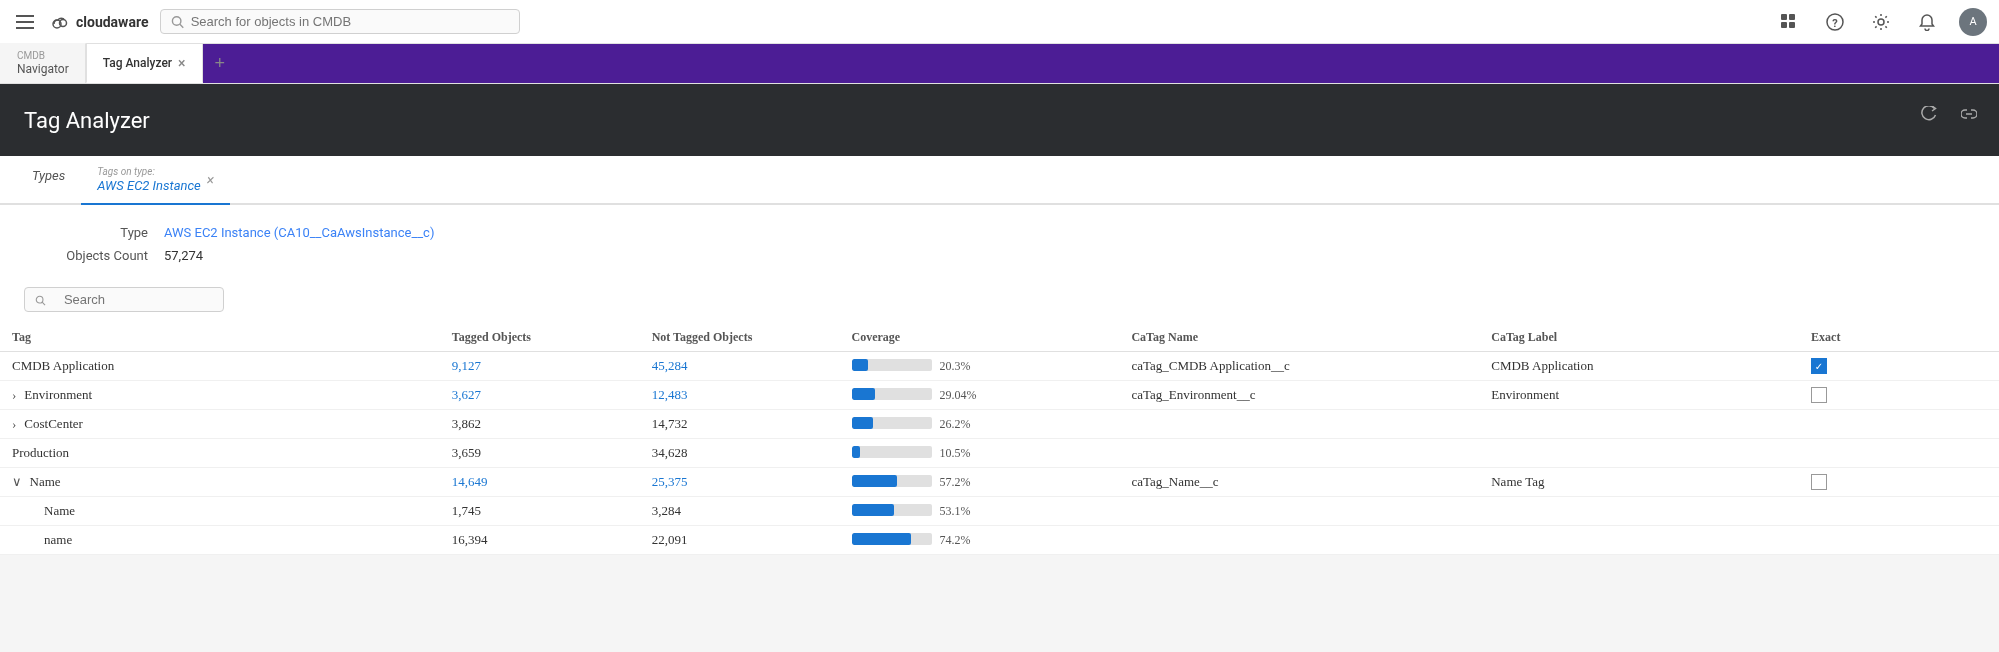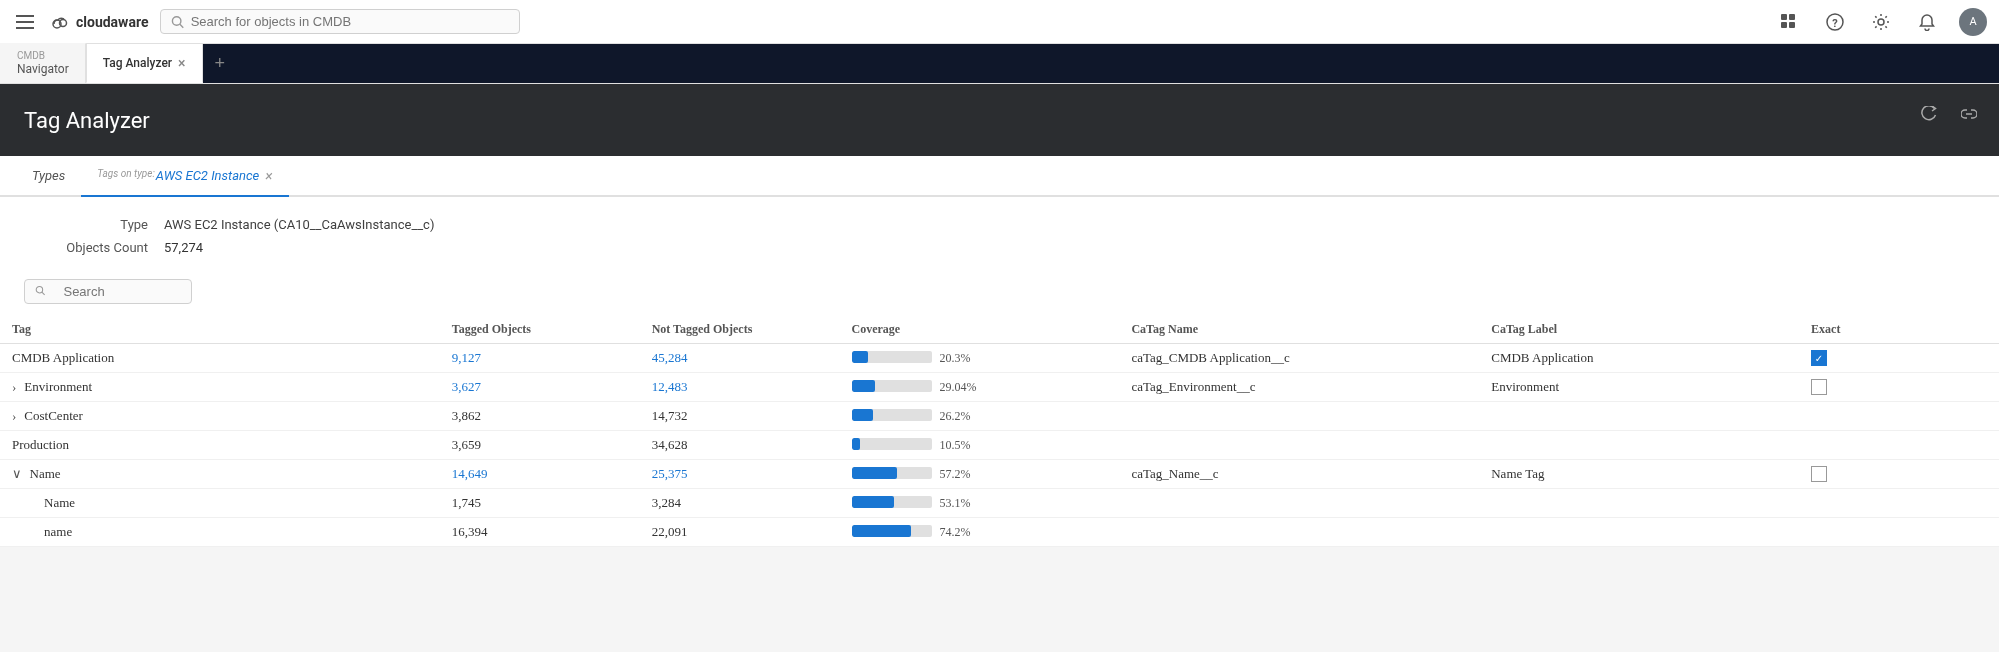--- a/index.html
+++ b/index.html
@@ -21,21 +21,21 @@
       background: #fafafa; gap: 6px;
     }
     .search-bar input { border: none; background: transparent; outline: none; font-size: 13px; color: #555; width: 100%; }
     .nav-spacer { flex: 1; }
     .nav-icons { display: flex; align-items: center; gap: 18px; }
     .nav-icon-btn { cursor: pointer; color: #555; font-size: 16px; display: flex; align-items: center; justify-content: center; width: 28px; height: 28px; }
     .avatar { width: 28px; height: 28px; background: #6c757d; border-radius: 50%; display: flex; align-items: center; justify-content: center; color: #fff; font-size: 11px; cursor: pointer; }
 
     
     .tabs-bar {
-      display: flex; align-items: flex-end; background: #0f172a;
+      display: flex; align-items: flex-end; background: #4c1d95;
       border-bottom: 1px solid #e0e0e0; padding: 0 0 0 0; height: 40px;
     }
     .tab {
       display: flex; align-items: center; gap: 6px;
       padding: 0 16px; height: 40px; border: 1px solid transparent;
       border-bottom: none; cursor: pointer; font-size: 12px; color: #555;
       background: #f5f5f5; border-right: 1px solid #e0e0e0;
     }
     .tab.active {
       background: #fff; border: 1px solid #e0e0e0; border-bottom: 1px solid #fff;
@@ -67,29 +67,29 @@
     .tag-type-tab {
       display: flex; align-items: center; gap: 6px; padding: 10px 16px;
       cursor: pointer; font-size: 13px; color: #1976d2;
       border-bottom: 2px solid #1976d2; margin-bottom: -2px;
     }
 
     
     .info-section { padding: 20px 24px 8px; }
     .info-row { display: flex; align-items: center; margin-bottom: 8px; font-size: 13px; }
     .info-label { width: 140px; text-align: right; color: #555; padding-right: 16px; }
-    .info-value { color: #404040; font-size: 13px; }
+    .info-value { color: #3b82f6; font-size: 13px; }
     .info-value-plain { color: #333; }
 
     
     .table-search {
       margin: 8px 24px 12px;
-      display: flex; align-items: flex-start;
+      display: flex; align-items: flex-end;
       border: 1px solid #d0d0d0; border-radius: 4px;
-      padding: 4px 10px; width: 168px; gap: 18px; background: #fafafa;
+      padding: 4px 10px; width: 200px; gap: 18px; background: #fafafa;
     }
     .table-search input { border: none; background: transparent; outline: none; font-size: 13px; width: 100%; }
 
     
     .main-table { width: 100%; border-collapse: collapse; font-size: 13px; font-family: Liberation Serif, serif; }
     .main-table th {
       text-align: left; padding: 6px 12px;
       color: #555; font-weight: 600; font-size: 12px;
       border-bottom: 1px solid #e0e0e0; background: #fff;
     }
@@ -201,21 +201,21 @@
         </svg>
     </div>
   </div>
 </div>
 
 <div class="content">
 
   <div class="sub-tabs">
     <div class="sub-tab">Types</div>
     <div class="tag-type-tab">
-      <div style="display:flex; gap:1px;justify-content:space-between;">
+      <div style="display:flex; flex-direction:column; gap:1px;justify-content:space-between;">
         <span style="font-size:10px; color:#999;">Tags on type:</span>
         <span>AWS EC2 Instance</span>
       </div>
       <span class="tab-close" style="color:#999; font-size:14px;">×</span>
     </div>
   </div>
 
   <div class="info-section">
     <div class="info-row">
       <span class="info-label">Type</span>

